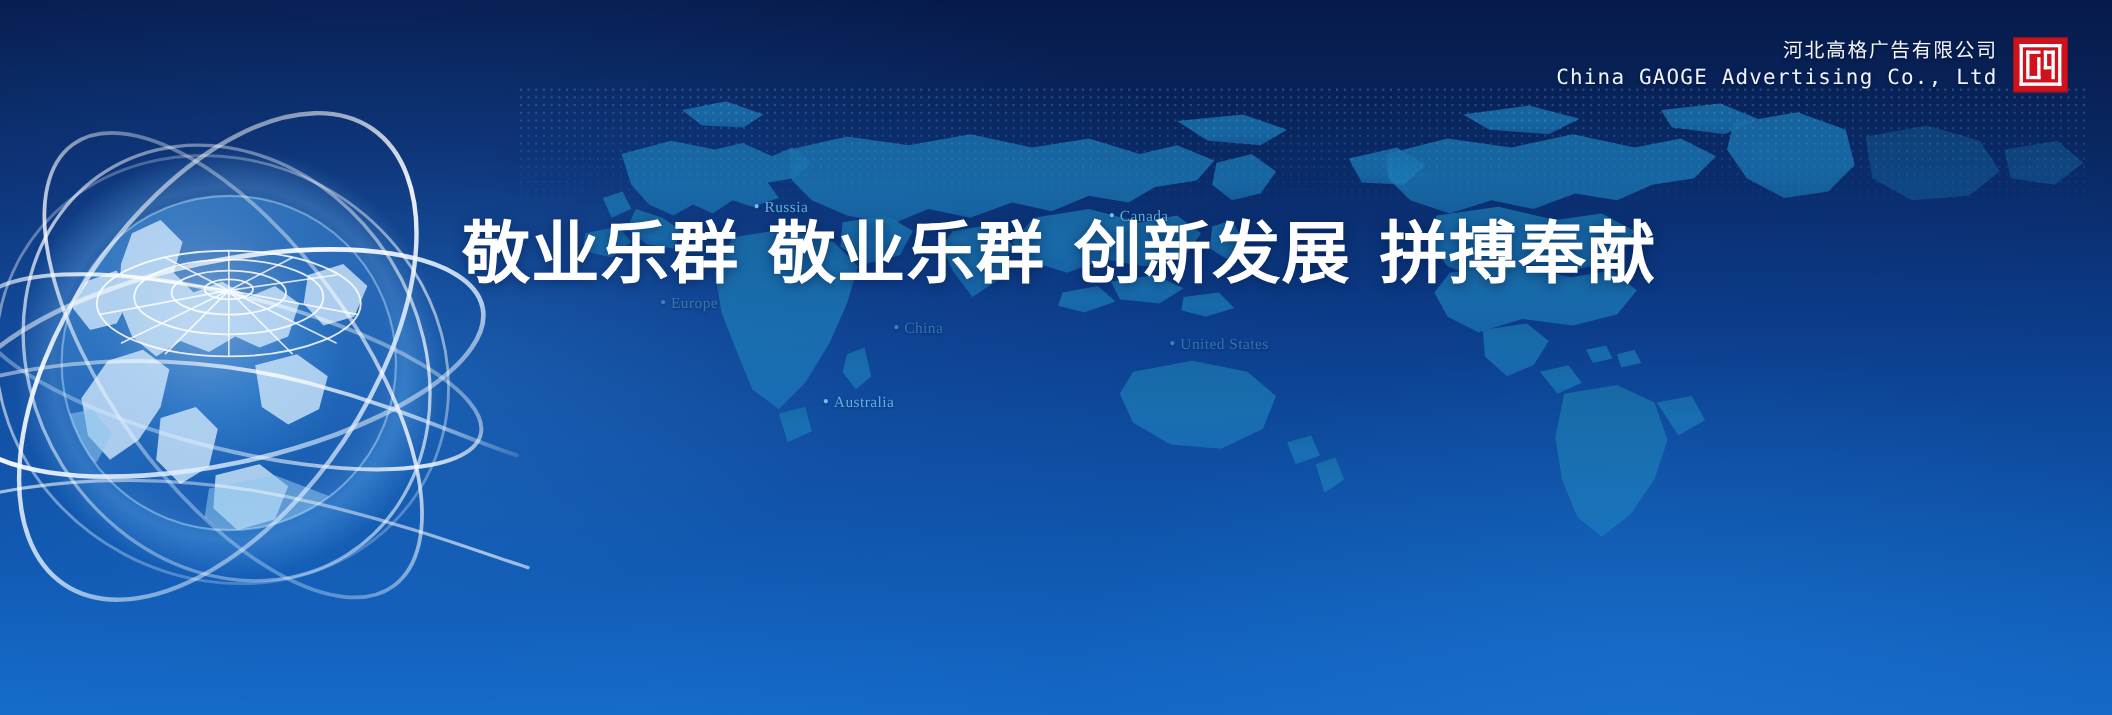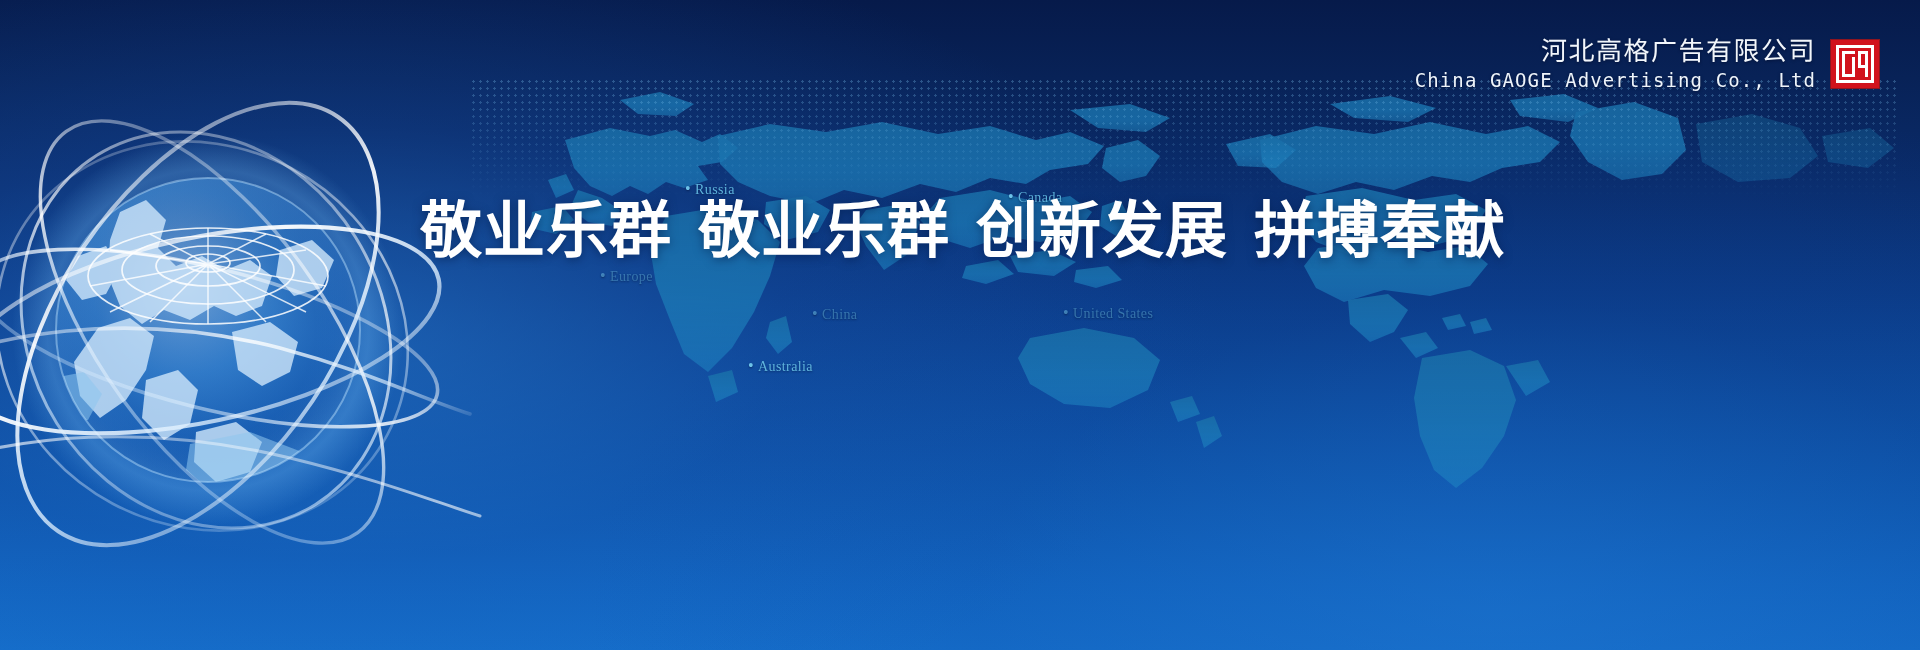--- a/index.html
+++ b/index.html
@@ -89,21 +89,21 @@
   .company-header{
     position:absolute;top:34px;right:40px;
     display:flex;align-items:center;gap:14px;
     z-index:9;
   }
   .company-names{
     display:flex;flex-direction:column;align-items:flex-end;
     line-height:1.32;
   }
   .company-cn{
-    color:#f2f6fb;font-size:26px;letter-spacing:1.5px;
+    color:#f2f6fb;font-size:18px;letter-spacing:1.5px;
     font-family:"DejaVu Sans","Liberation Sans",sans-serif;
     text-shadow:0 1px 3px rgba(0,10,40,.65);
   }
   .company-en{
     color:#eef4fa;font-size:19px;letter-spacing:1.1px;
     font-family:"DejaVu Sans Mono","Liberation Mono",monospace;
     text-shadow:0 1px 3px rgba(0,10,40,.65);
   }
   .logo-mark{
     width:48px;height:48px;flex:0 0 48px;
@@ -224,21 +224,21 @@
     </svg>
   </div>
 
   <div class="halftone"></div>
 
   <div>
     <span class="map-label" style="left:685px;top:180px;">Russia</span>
     <span class="map-label dim" style="left:600px;top:235px;">Europe</span>
     <span class="map-label" style="left:1008px;top:188px;">Canada</span>
     <span class="map-label dim" style="left:1063px;top:272px;text-align:center;">United States</span>
-    <span class="map-label dim" style="left:812px;top:273px;">China</span>
+    <span class="map-label dim" style="left:812px;top:258px;">China</span>
     <span class="map-label" style="left:748px;top:357px;">Australia</span>
   </div>
 
   <div class="globe-wrap">
     <svg viewBox="0 0 470 470" aria-hidden="true">
       <defs>
         <radialGradient id="sphereGrad" cx="42%" cy="34%" r="68%">
           <stop offset="0%" stop-color="#bfe2ff" stop-opacity=".55"></stop>
           <stop offset="45%" stop-color="#4ea0e8" stop-opacity=".45"></stop>
           <stop offset="78%" stop-color="#1d63b8" stop-opacity=".40"></stop>

